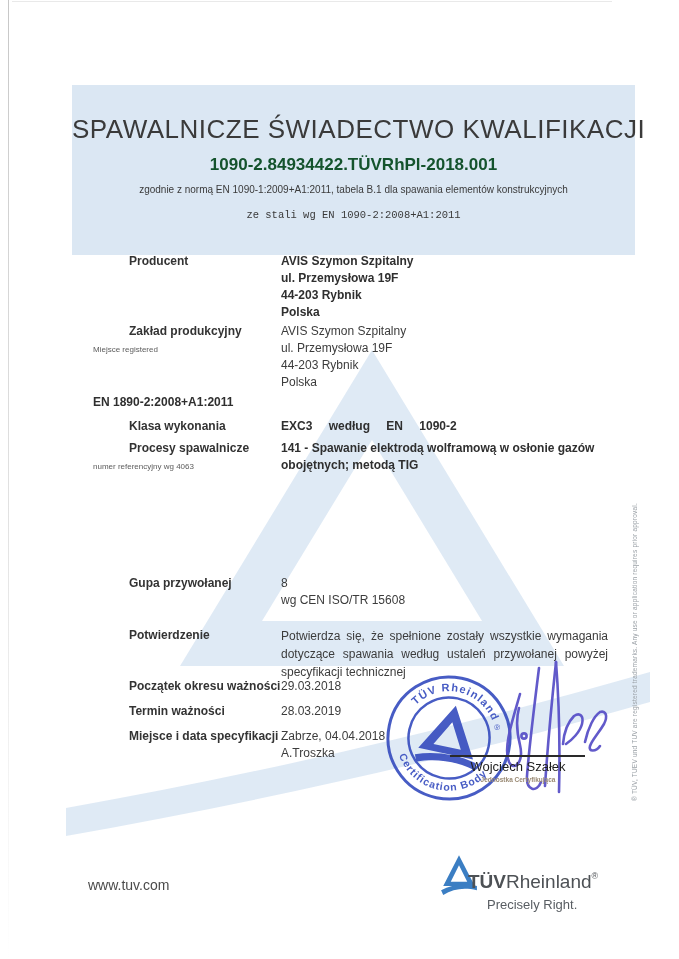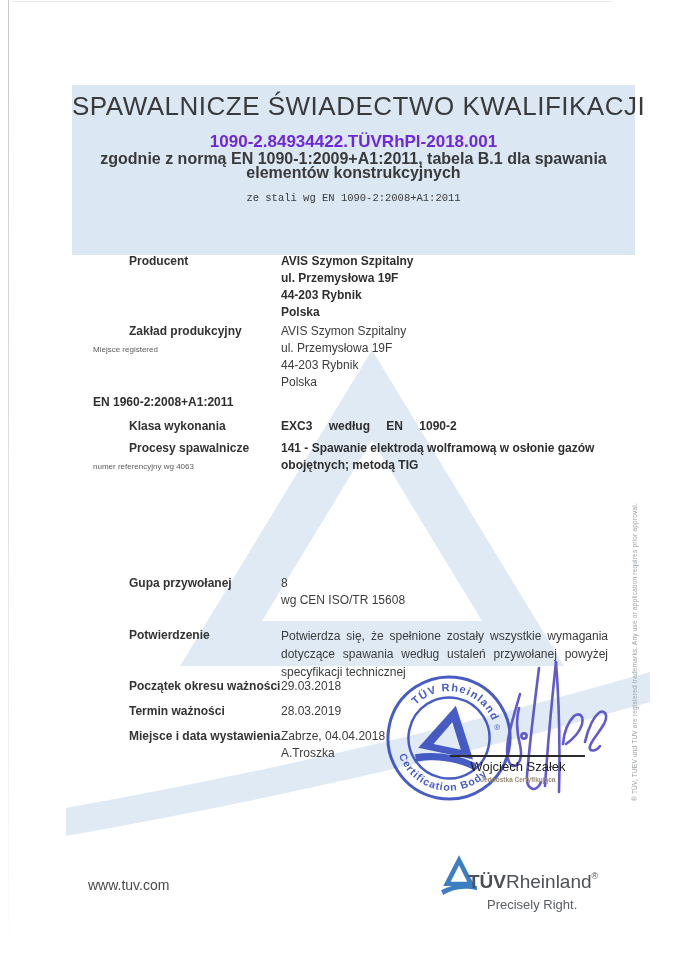--- a/index.html
+++ b/index.html
@@ -10,23 +10,23 @@
   
   .scan-left{position:absolute;left:8px;top:0;width:1px;height:100%;
     background:linear-gradient(#b5b5b5,#d9d9d9 55%,rgba(220,220,220,0));opacity:.75;}
   .scan-top{position:absolute;left:12px;top:1px;width:600px;height:1px;background:#e3e3e3;opacity:.8;}
 
   
   .watermark{position:absolute;left:0;top:0;pointer-events:none;}
 
   
   .header-box{position:absolute;left:72px;top:85px;width:563px;height:170px;background:#dbe7f3;text-align:center;}
-  .title{margin-top:6px;font-size:26px;letter-spacing:.5px;color:#3a3a3a;white-space:nowrap;}
-  .cert-number{margin-top:10px;font-size:17px;font-weight:bold;color:#6d28d9;}
-  .subtitle{font-size:16px;color:#3a3a3a;line-height:14px;font-weight:bold;}
+  .title{margin-top:29px;font-size:26px;letter-spacing:.5px;color:#3a3a3a;white-space:nowrap;}
+  .cert-number{margin-top:10px;font-size:17px;font-weight:bold;color:#14532d;}
+  .subtitle{margin-top:8px;font-size:10px;color:#3a3a3a;line-height:14px;}
   .subtitle2{margin-top:12px;font-size:10.5px;color:#3a3a3a;font-family:Liberation Mono, monospace;}
 
   
   .row{position:absolute;left:93px;width:532px;display:flex;font-size:12px;line-height:17px;}
   .label-col{width:188px;flex:none;}
   .label{font-weight:bold;color:#333;padding-left:36px;}
   .sublabel{font-size:8px;color:#5c5c5c;margin-top:1px;}
   .value-col{width:344px;}
   .v-bold .value-col{font-weight:bold;color:#2f2f2f;}
   .v-space .value-col{word-spacing:13px;}
@@ -92,21 +92,21 @@
     </div>
     <div class="value-col">
       <div>AVIS Szymon Szpitalny</div>
       <div>ul. Przemysłowa 19F</div>
       <div>44-203 Rybnik</div>
       <div>Polska</div>
     </div>
   </div>
 
   <div class="row v-bold" style="top:394px">
-    <div class="value-col">EN 1960-2:2008+A1:2011</div>
+    <div class="value-col">EN 1890-2:2008+A1:2011</div>
   </div>
 
   <div class="row v-bold v-space" style="top:418px">
     <div class="label-col">
         <div class="label">Klasa wykonania</div>
       </div>
     <div class="value-col">EXC3 według EN 1090-2</div>
   </div>
 
   <div class="row v-bold" style="top:440px">
@@ -143,21 +143,21 @@
 
   <div class="row" style="top:703px">
     <div class="label-col">
         <div class="label">Termin ważności</div>
       </div>
     <div class="value-col">28.03.2019</div>
   </div>
 
   <div class="row" style="top:728px">
     <div class="label-col">
-        <div class="label">Miejsce i data wystawienia</div>
+        <div class="label">Miejsce i data specyfikacji</div>
       </div>
     <div class="value-col">
       <div>Zabrze, 04.04.2018</div>
       <div>A.Troszka</div>
     </div>
   </div>
 
   <svg class="stamp" width="130" height="130" viewBox="-65 -65 130 130">
     <g transform="rotate(12)" fill="none" stroke="#3a50c0">
       <circle r="61" stroke-width="3"></circle>

